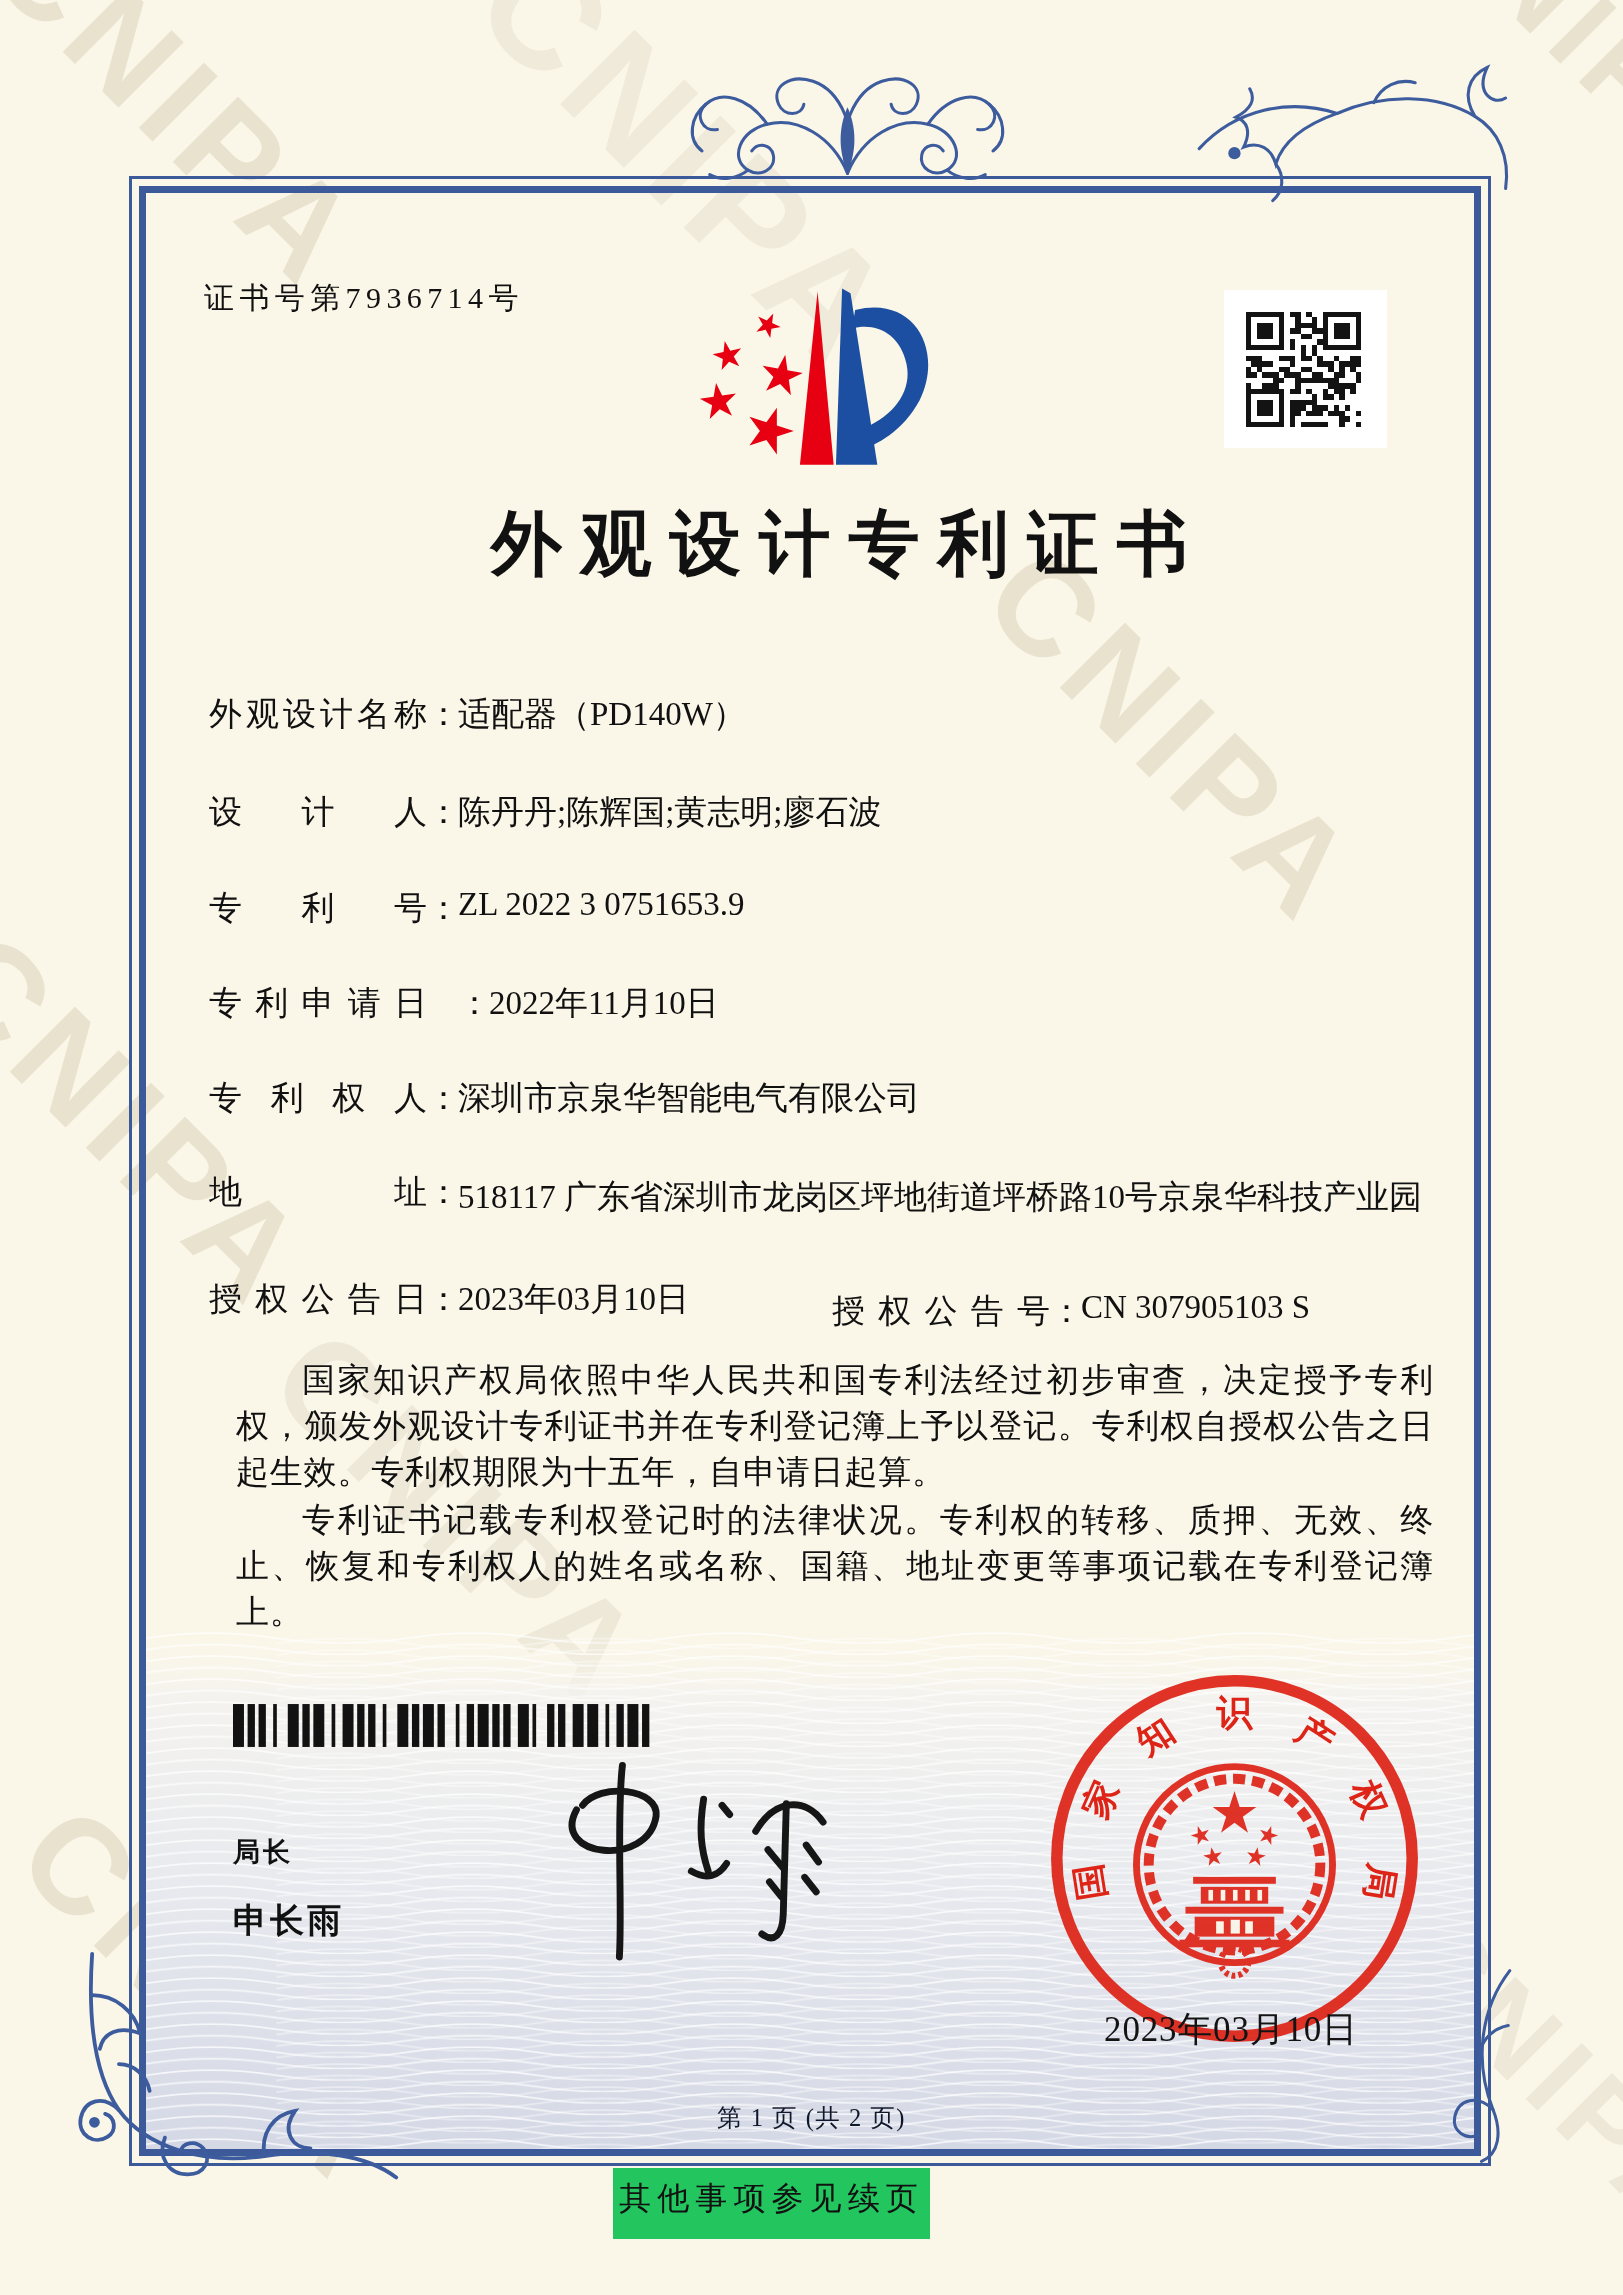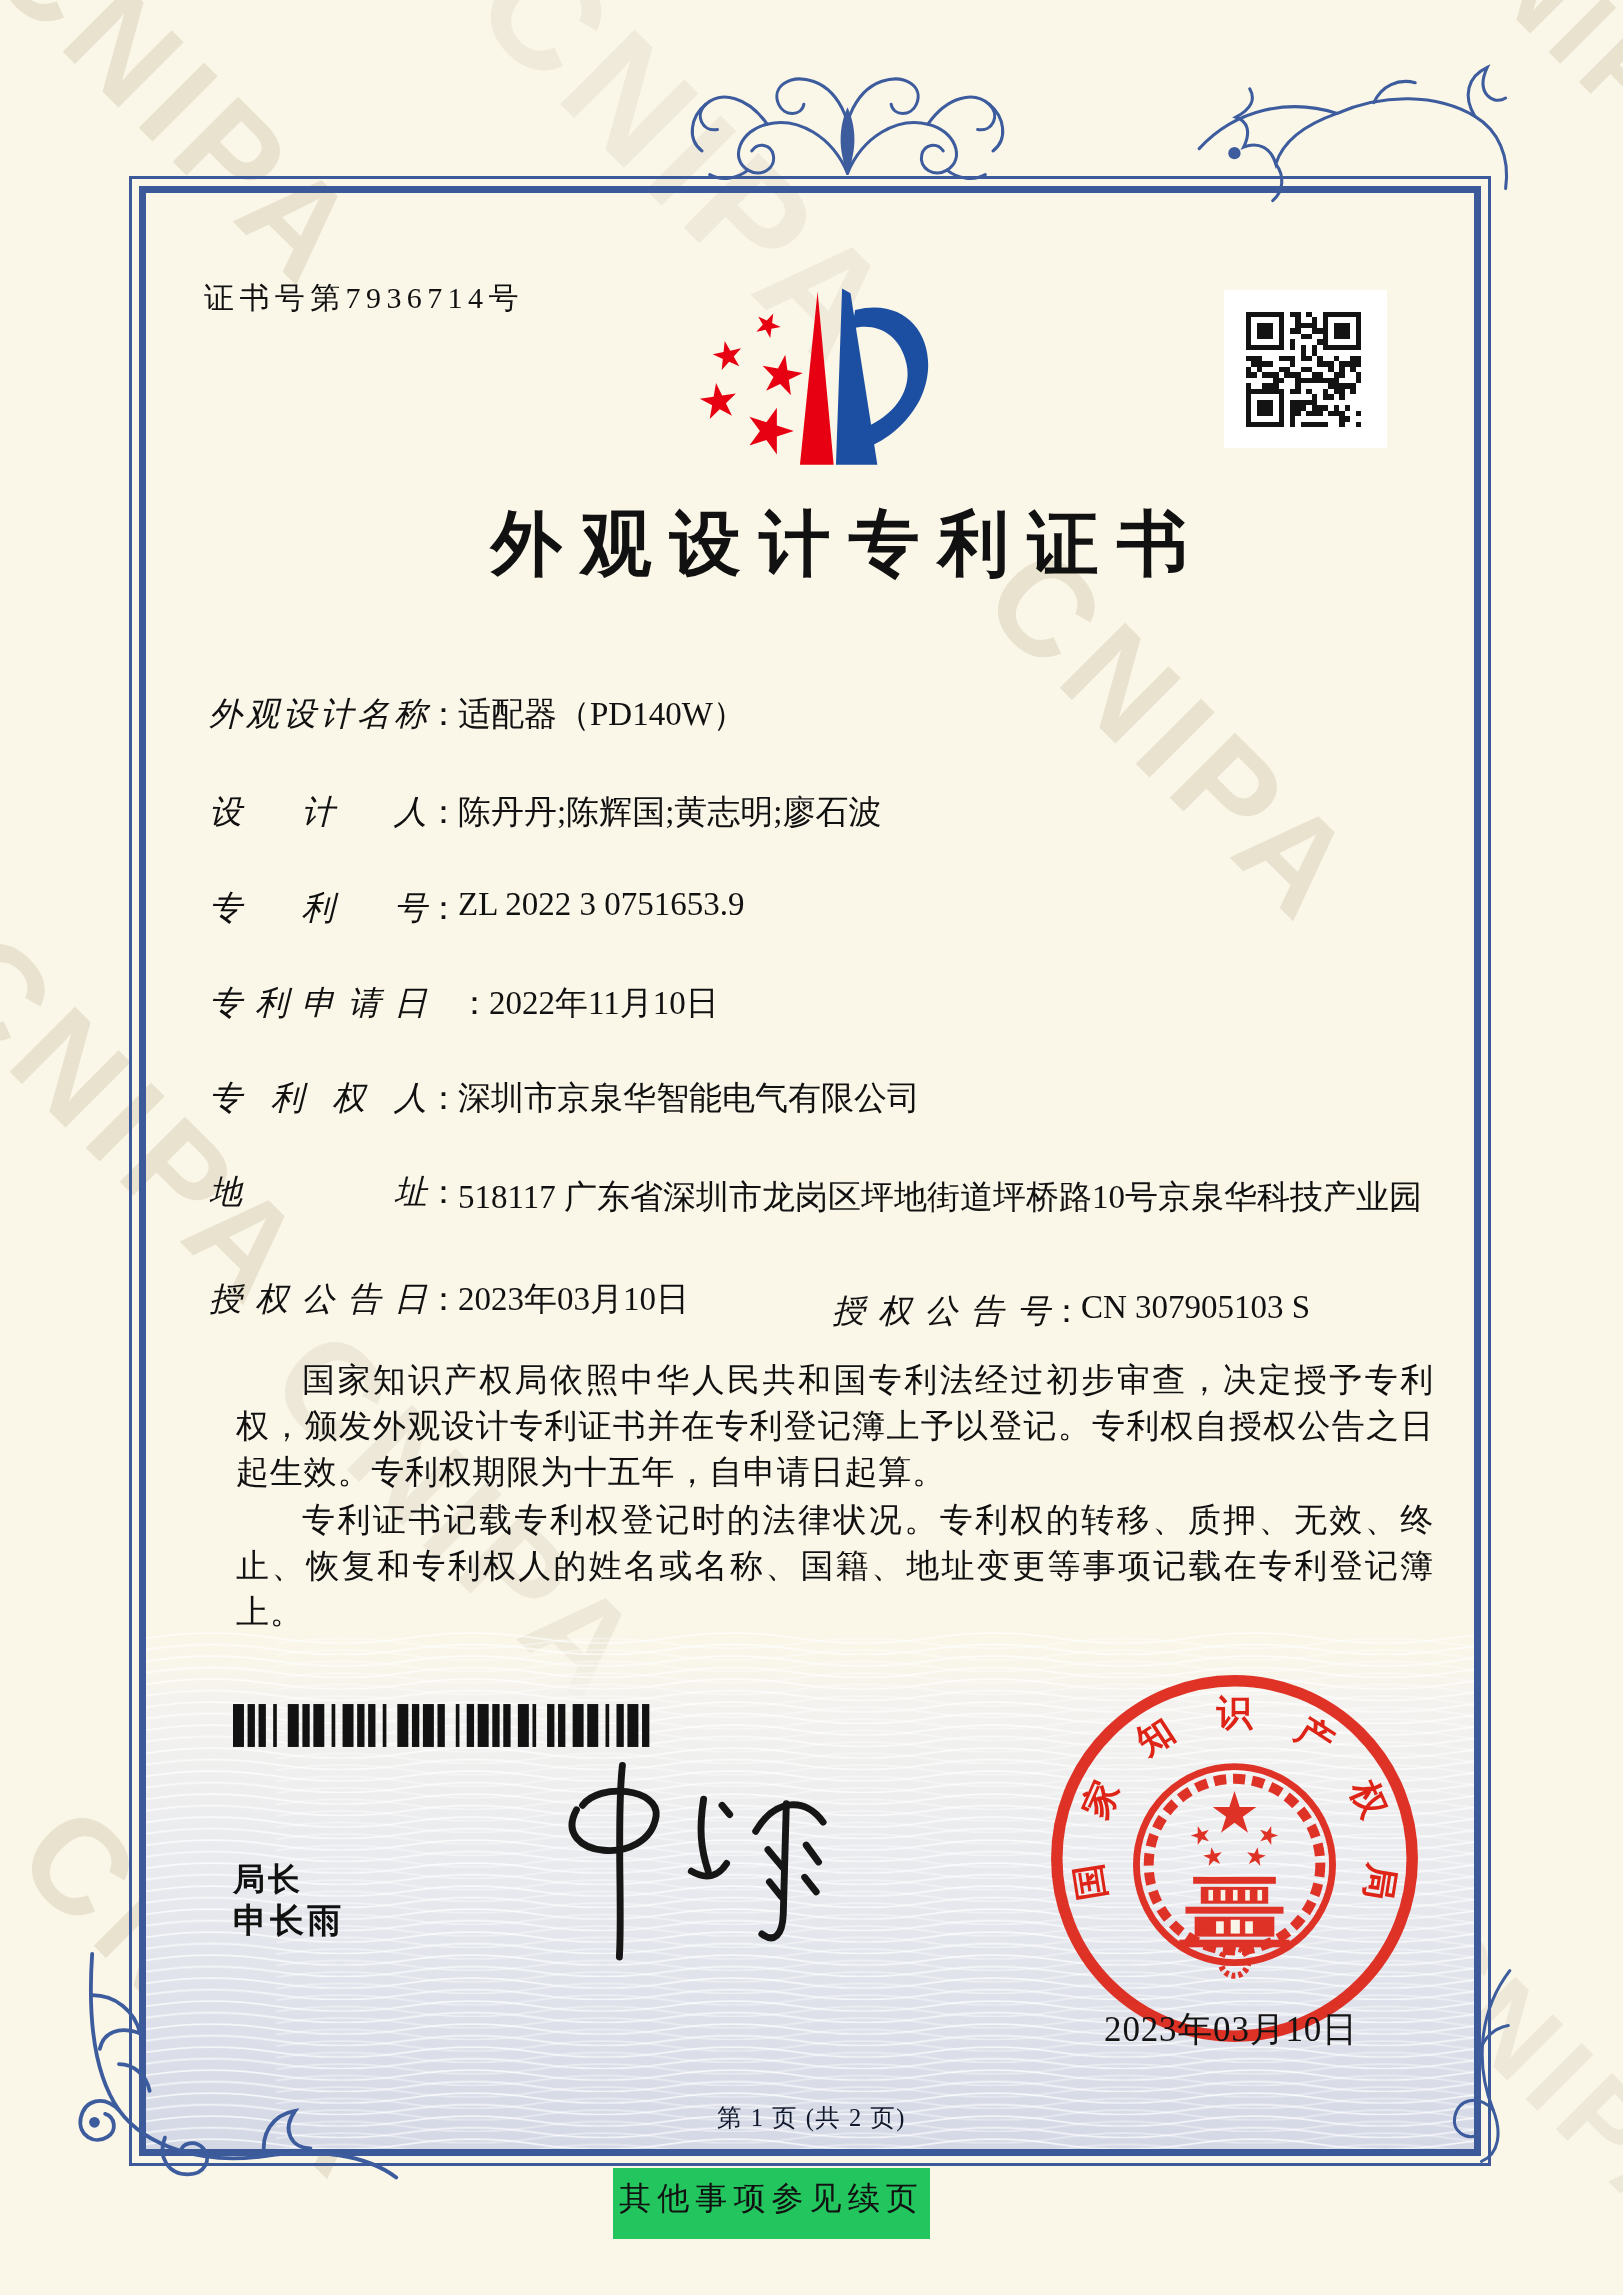--- a/index.html
+++ b/index.html
@@ -18,30 +18,30 @@
       border:7px solid #3c5a99;box-sizing:border-box;z-index:3;pointer-events:none;}
   .flourish{position:absolute;z-index:4;pointer-events:none;}
   
   .cert-no{position:absolute;left:204px;top:278px;font-size:30px;letter-spacing:5.4px;z-index:5;}
   .logo{position:absolute;left:688px;top:287px;z-index:5;}
   .qr{position:absolute;left:1224px;top:290px;width:163px;height:158px;background:#fff;z-index:5;}
   .qr svg{position:absolute;left:21px;top:21.5px;width:117px;height:115px;}
   .title{position:absolute;left:491px;top:497px;width:728px;font-size:71px;font-weight:bold;
       letter-spacing:18.4px;white-space:nowrap;z-index:5;}
   .row{position:absolute;left:209px;font-size:33px;z-index:5;white-space:nowrap;}
-  .lbl{display:inline-block;width:218px;text-align:justify;text-align-last:justify;vertical-align:top;font-style:italic;}
+  .lbl{display:inline-block;width:218px;text-align:justify;text-align-last:justify;vertical-align:top;}
   .colon{display:inline-block;width:31px;vertical-align:top;}
   .val{display:inline-block;vertical-align:top;}
   .val.wrap{white-space:normal;width:1004px;line-height:55px;}
   .g2{position:absolute;left:623px;top:12px;white-space:nowrap;}
   .para{position:absolute;left:236px;width:1198px;font-size:33px;line-height:46px;
       text-align:justify;text-indent:66px;letter-spacing:0.8px;z-index:5;}
   .barcode{position:absolute;left:233px;top:1704px;z-index:5;}
-  .director-title{position:absolute;left:233px;top:1834px;font-size:32px;font-weight:bold;
-      font-family:Liberation Serif, serif;z-index:5;letter-spacing:3.1px;margin-top:24px;}
+  .director-title{position:absolute;left:233px;top:1834px;font-size:27px;font-weight:bold;
+      font-family:Liberation Serif, serif;z-index:5;letter-spacing:3.1px;}
   .director-name{position:absolute;left:233px;top:1898px;font-size:34px;font-weight:bold;
       font-family:"Liberation Sans","DejaVu Sans",sans-serif;z-index:5;letter-spacing:3.1px;}
   .signature{position:absolute;left:506px;top:1756px;z-index:6;}
   .seal{position:absolute;left:1043px;top:1667px;width:383px;height:383px;z-index:7;}
   .seal svg{position:absolute;left:0;top:0;}
   .seal-arc{position:absolute;left:0;top:0;width:383px;height:383px;}
   .seal-arc span{position:absolute;left:50%;top:50%;font-size:36px;font-weight:bold;
       color:#de2317;font-family:"Liberation Serif",serif;}
   .seal-date{position:absolute;left:1093px;top:2006px;width:276px;text-align:center;
       font-size:35px;color:#131313;z-index:8;letter-spacing:0.8px;}

